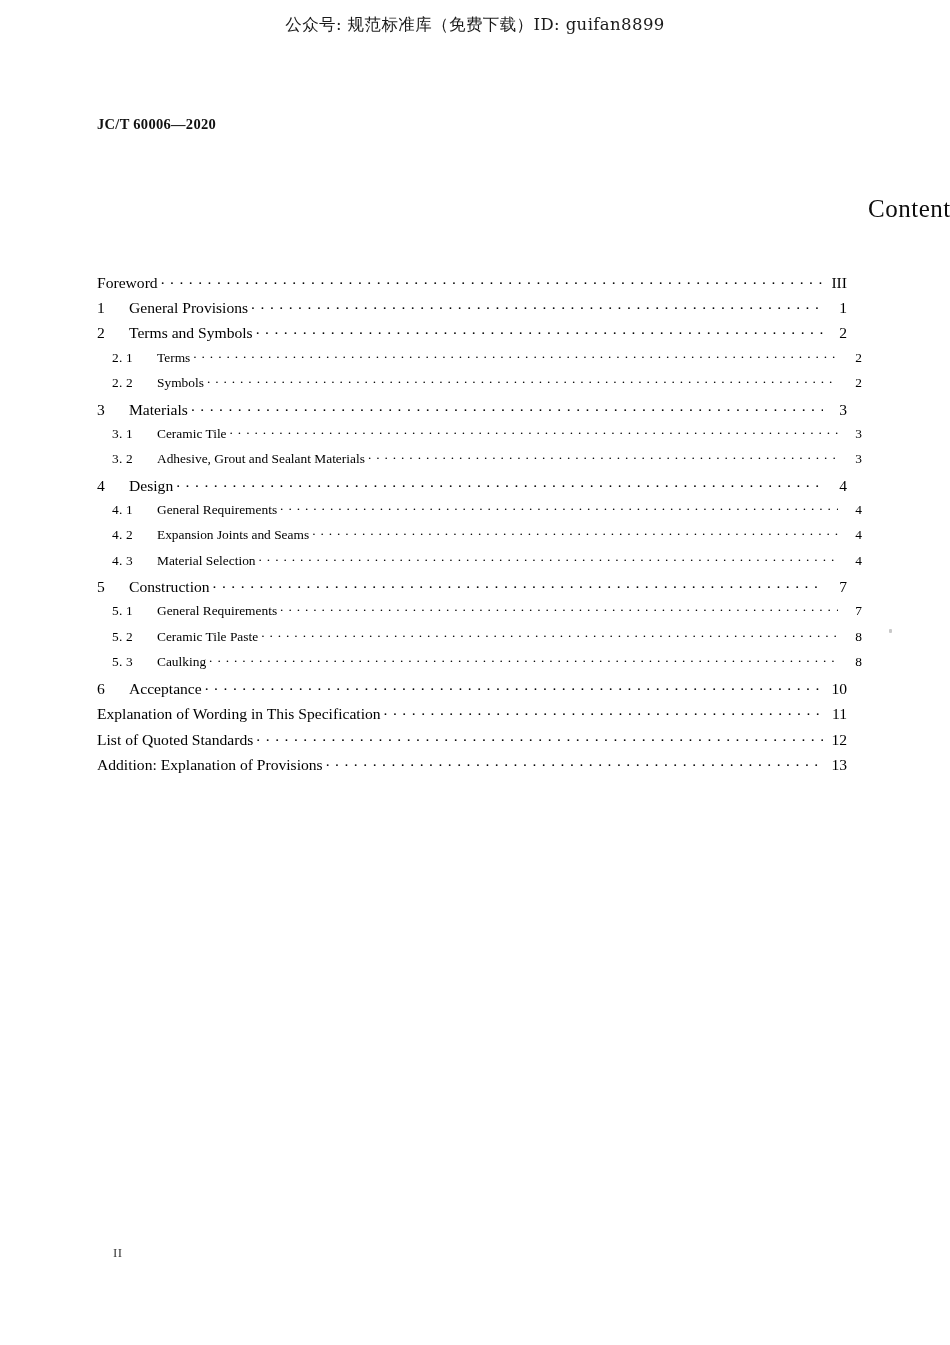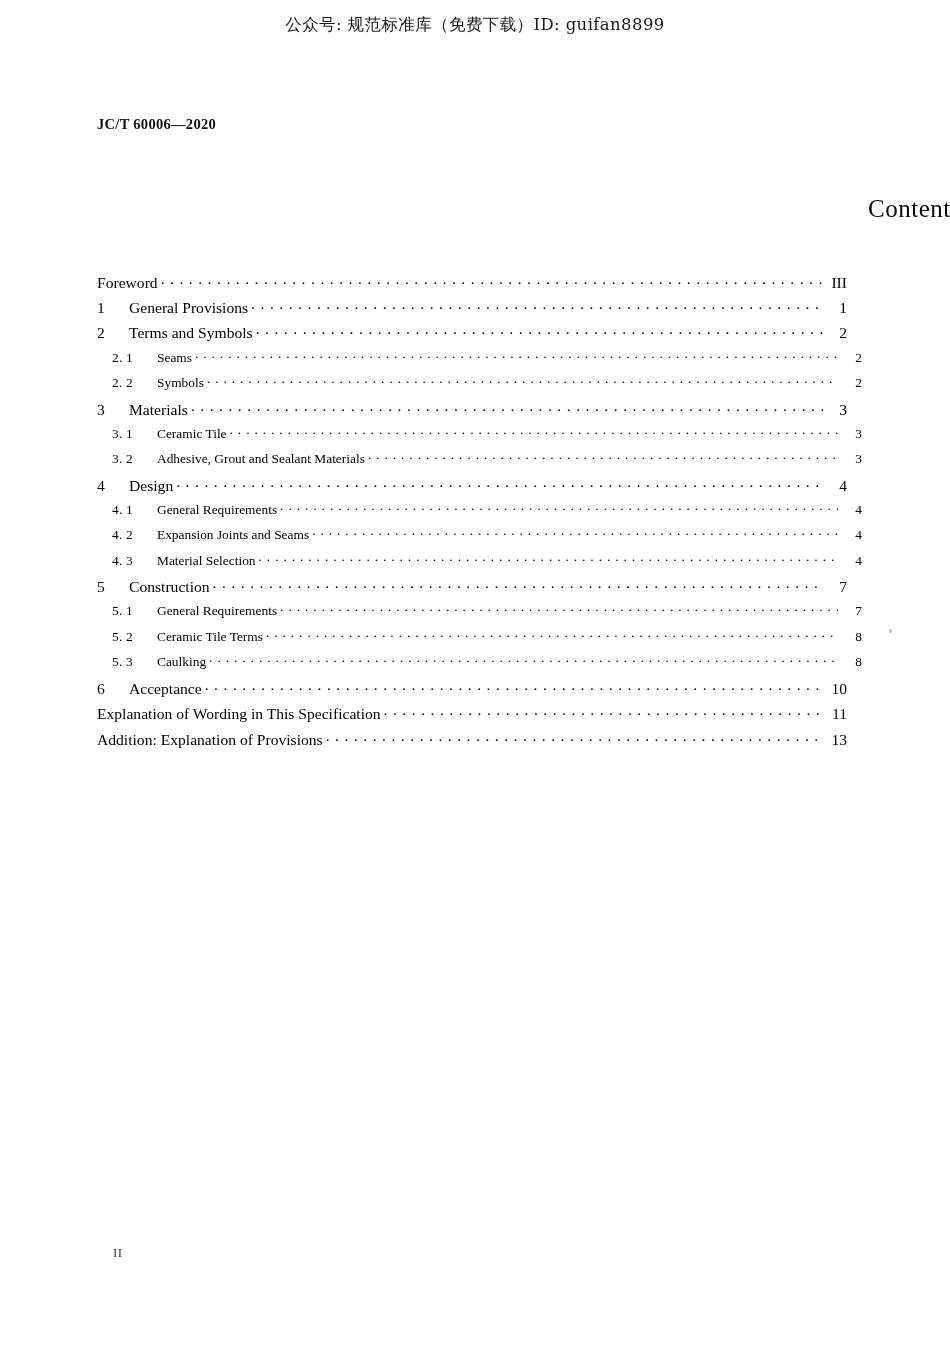--- a/index.html
+++ b/index.html
@@ -191,21 +191,21 @@
         <span class="toc-page">1</span>
       </div>
       <div class="toc-row lvl1n">
         <span class="toc-num">2</span>
         <span class="toc-label">Terms and Symbols</span>
         <span class="toc-dots"></span>
         <span class="toc-page">2</span>
       </div>
       <div class="toc-row lvl2">
         <span class="toc-num">2. 1</span>
-        <span class="toc-label">Seams</span>
+        <span class="toc-label">Terms</span>
         <span class="toc-dots"></span>
         <span class="toc-page">2</span>
       </div>
       <div class="toc-row lvl2">
         <span class="toc-num">2. 2</span>
         <span class="toc-label">Symbols</span>
         <span class="toc-dots"></span>
         <span class="toc-page">2</span>
       </div>
       <div class="toc-row lvl1n">
@@ -257,21 +257,21 @@
         <span class="toc-page">7</span>
       </div>
       <div class="toc-row lvl2">
         <span class="toc-num">5. 1</span>
         <span class="toc-label">General Requirements</span>
         <span class="toc-dots"></span>
         <span class="toc-page">7</span>
       </div>
       <div class="toc-row lvl2">
         <span class="toc-num">5. 2</span>
-        <span class="toc-label">Ceramic Tile Terms</span>
+        <span class="toc-label">Ceramic Tile Paste</span>
         <span class="toc-dots"></span>
         <span class="toc-page">8</span>
       </div>
       <div class="toc-row lvl2">
         <span class="toc-num">5. 3</span>
         <span class="toc-label">Caulking</span>
         <span class="toc-dots"></span>
         <span class="toc-page">8</span>
       </div>
       <div class="toc-row lvl1n">
@@ -279,20 +279,25 @@
         <span class="toc-label">Acceptance</span>
         <span class="toc-dots"></span>
         <span class="toc-page">10</span>
       </div>
       <div class="toc-row lvl1">
         <span class="toc-label">Explanation of Wording in This Specification</span>
         <span class="toc-dots"></span>
         <span class="toc-page">11</span>
       </div>
       <div class="toc-row lvl1">
+        <span class="toc-label">List of Quoted Standards</span>
+        <span class="toc-dots"></span>
+        <span class="toc-page">12</span>
+      </div>
+      <div class="toc-row lvl1">
         <span class="toc-label">Addition: Explanation of Provisions</span>
         <span class="toc-dots"></span>
         <span class="toc-page">13</span>
       </div>
     </div>
 
   <div class="speck"></div>
 
   <div class="folio">II</div>
 

